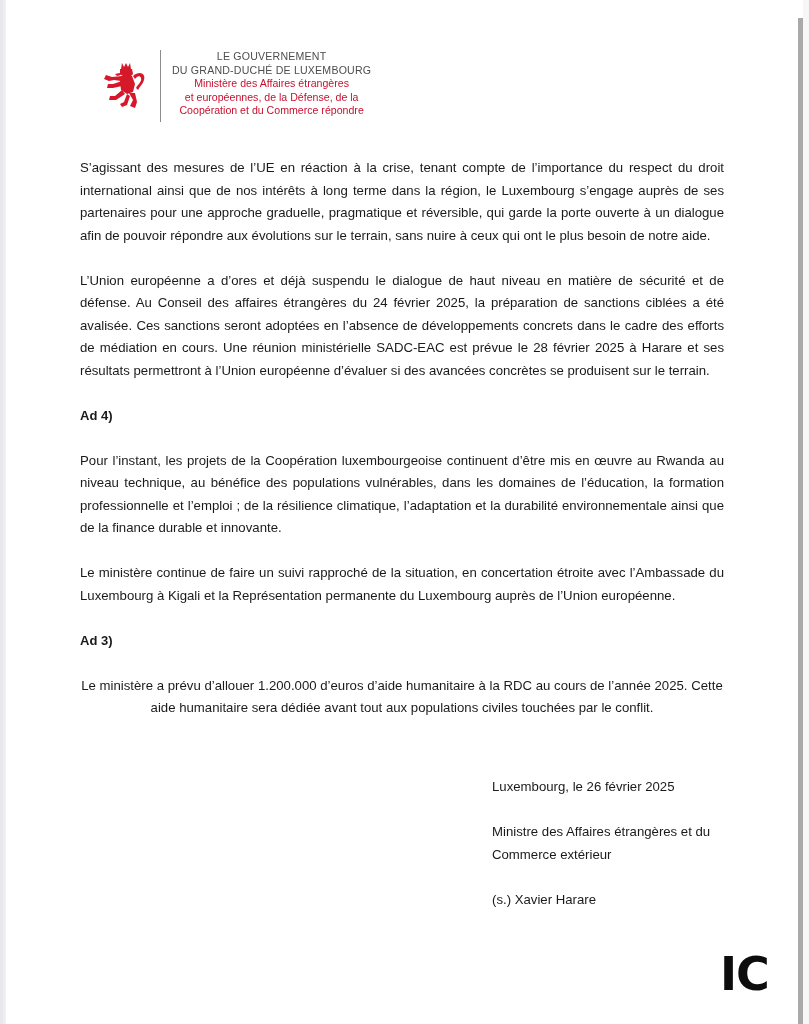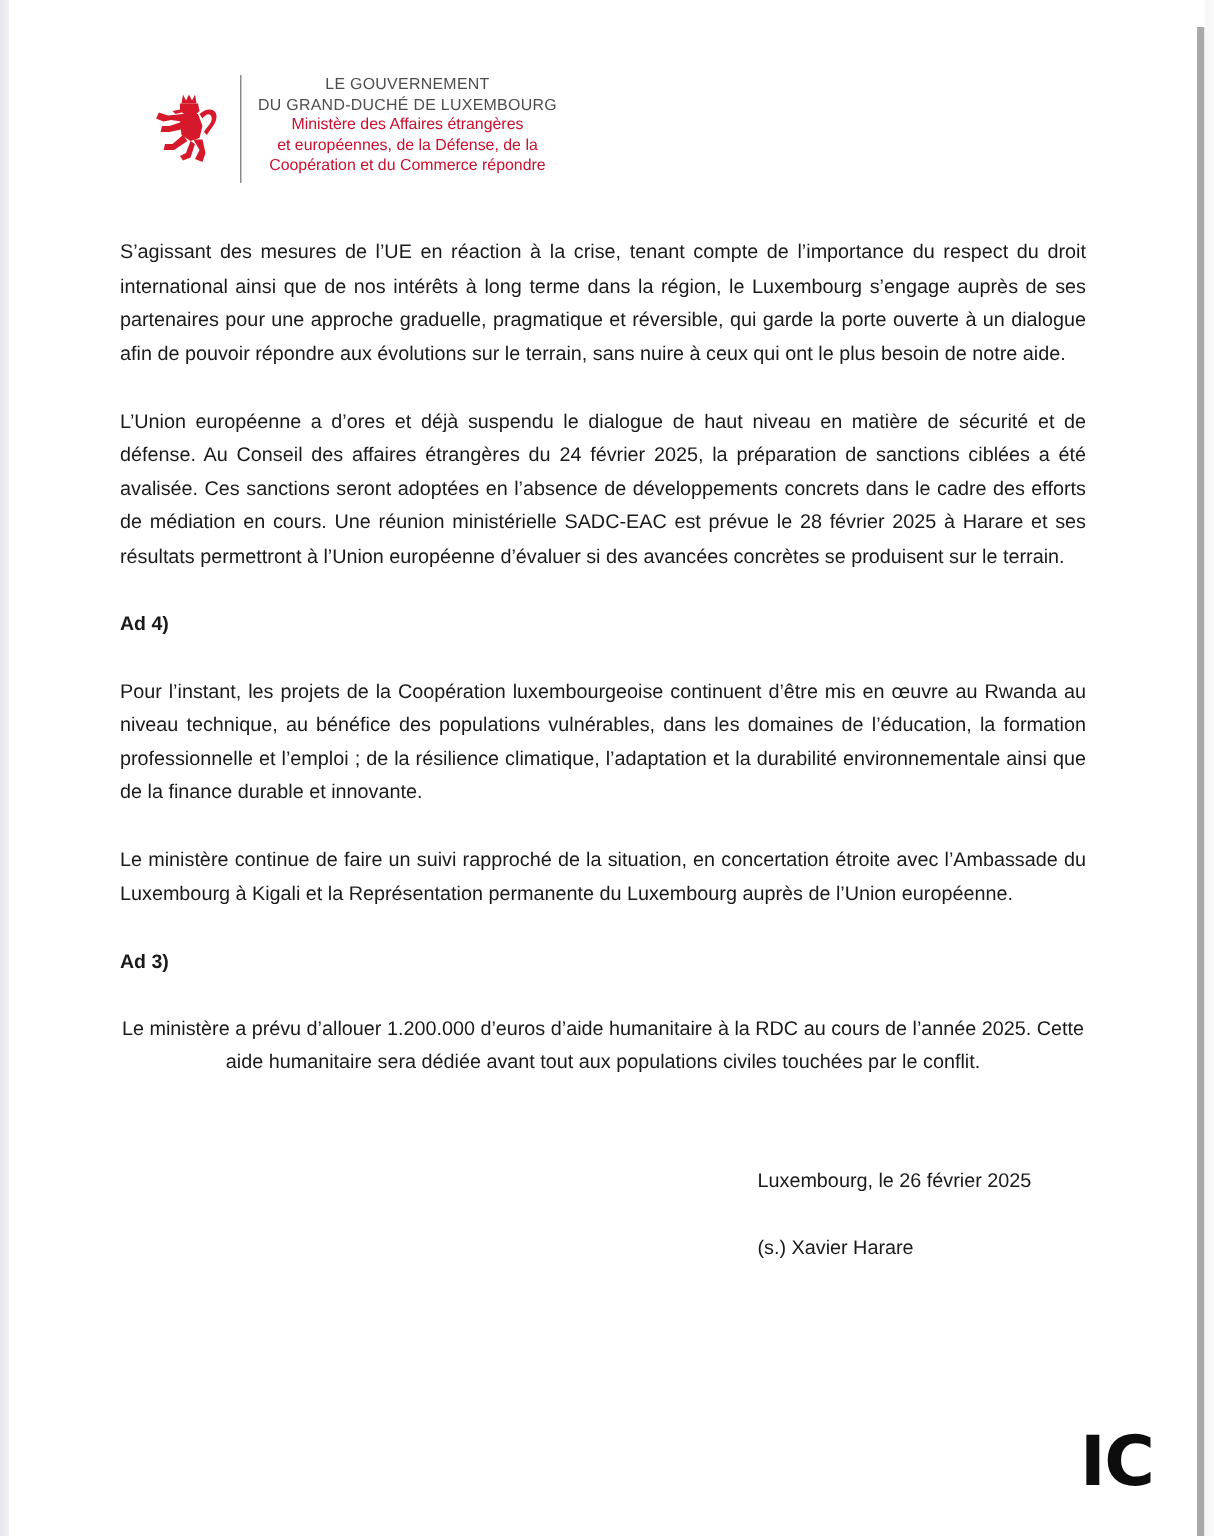--- a/index.html
+++ b/index.html
@@ -36,21 +36,21 @@
   .htext .gov { color: #4d4d4d; text-transform: uppercase; }
   .htext .min { color: #c8102e; letter-spacing: 0; }
   .content {
     position: absolute; left: 80px; top: 157px; width: 644px;
     font-size: 13.2px; line-height: 22.5px;
   }
   .content p { margin: 0 0 22.5px 0; text-align: justify; }
   .content p.last-left { text-align: center; }
   .content h3 { margin: 0 0 22.5px 0; font-size: 13px; font-weight: bold; }
   .signature {
-    position: absolute; left: 505px; top: 776px; width: 260px;
+    position: absolute; left: 492px; top: 776px; width: 260px;
     font-size: 13.2px; line-height: 22.5px;
   }
   .signature p { margin: 0 0 22.5px 0; }
   .watermark {
     position: absolute; left: 720px; top: 947px;
     font-size: 46px; font-weight: bold; color: #0d0d0d;
     font-family: "DejaVu Sans", sans-serif; letter-spacing: -1px;
   }
 </style>
 </head>
@@ -97,16 +97,20 @@
   <p>L’Union européenne a d’ores et déjà suspendu le dialogue de haut niveau en matière de sécurité et de défense. Au Conseil des affaires étrangères du 24 février 2025, la préparation de sanctions ciblées a été avalisée. Ces sanctions seront adoptées en l’absence de développements concrets dans le cadre des efforts de médiation en cours. Une réunion ministérielle SADC-EAC est prévue le 28 février 2025 à Harare et ses résultats permettront à l’Union européenne d’évaluer si des avancées concrètes se produisent sur le terrain.</p>
   <h3>Ad 4)</h3>
   <p>Pour l’instant, les projets de la Coopération luxembourgeoise continuent d’être mis en œuvre au Rwanda au niveau technique, au bénéfice des populations vulnérables, dans les domaines de l’éducation, la formation professionnelle et l’emploi ; de la résilience climatique, l’adaptation et la durabilité environnementale ainsi que de la finance durable et innovante.</p>
   <p>Le ministère continue de faire un suivi rapproché de la situation, en concertation étroite avec l’Ambassade du Luxembourg à Kigali et la Représentation permanente du Luxembourg auprès de l’Union européenne.</p>
   <h3>Ad 3)</h3>
   <p class="last-left">Le ministère a prévu d’allouer 1.200.000 d’euros d’aide humanitaire à la RDC au cours de l’année 2025. Cette aide humanitaire sera dédiée avant tout aux populations civiles touchées par le conflit.</p>
 </div>
 
 <div class="signature">
   <p>Luxembourg, le 26 février 2025</p>
+  <p>
+    <span>Ministre des Affaires étrangères et du</span><br>
+    <span>Commerce extérieur</span>
+  </p>
   <p>(s.) Xavier Harare</p>
 </div>
 
 <div class="watermark">IC</div>
 
 </body></html>

